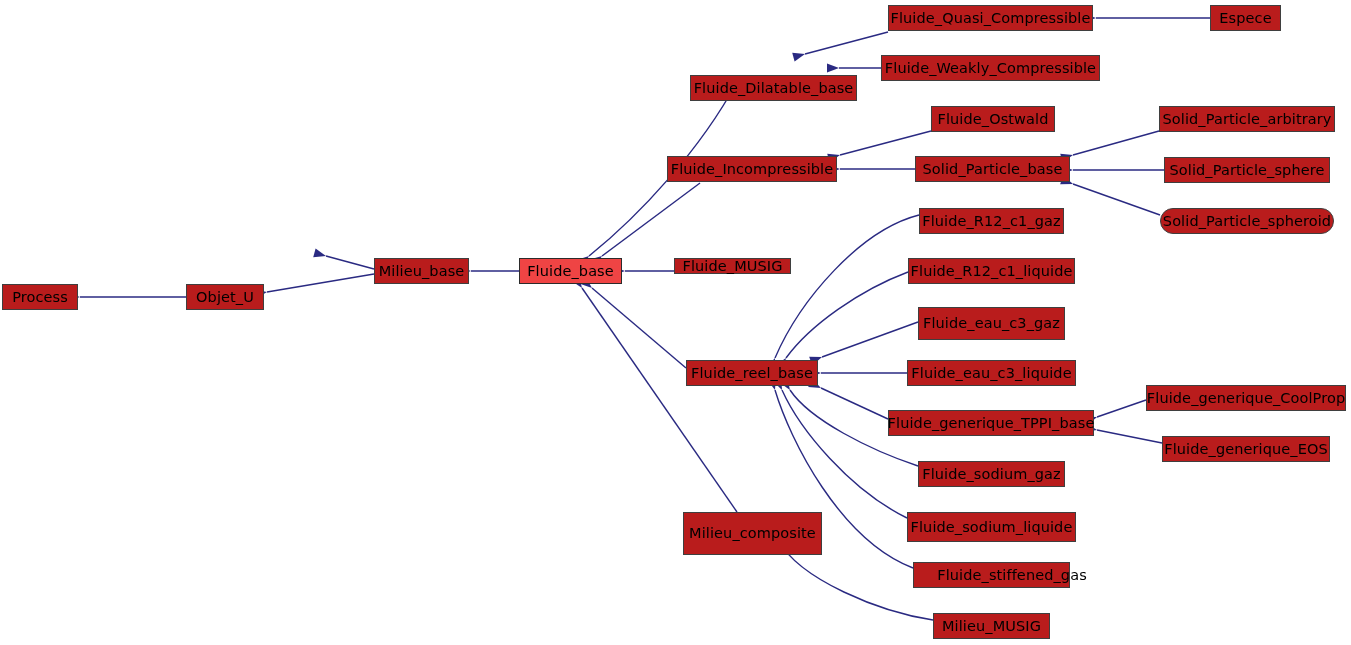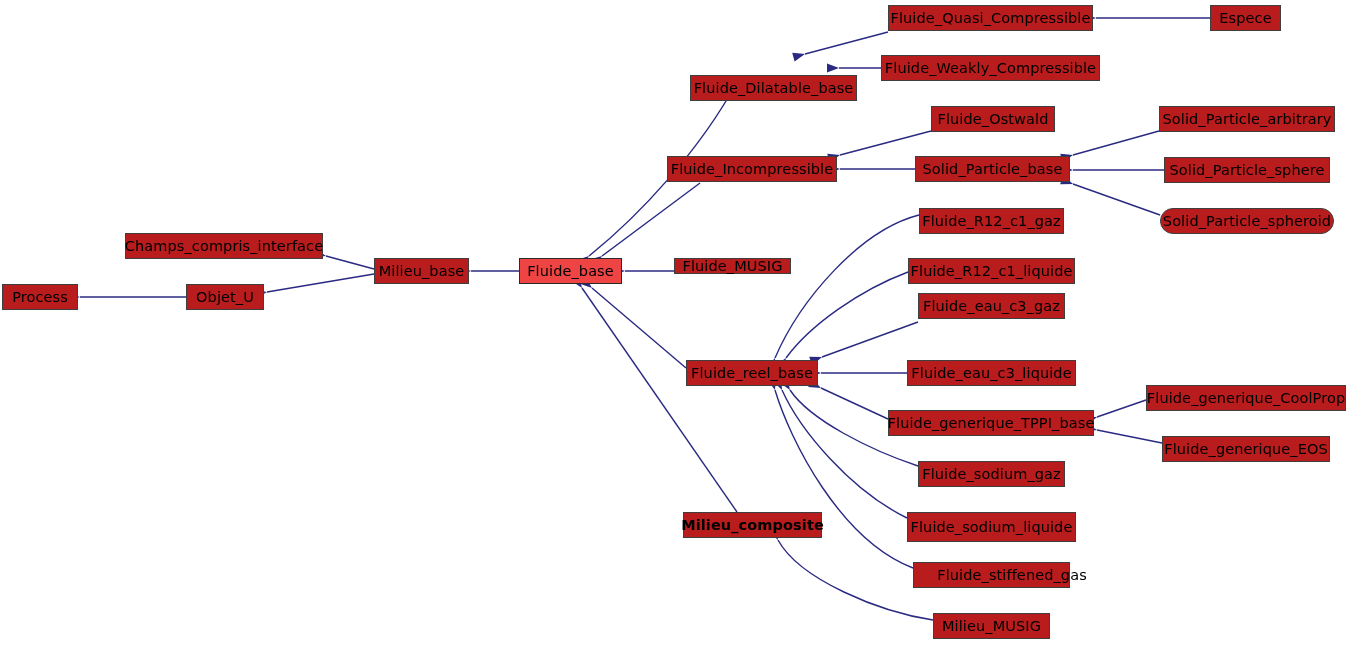--- a/index.html
+++ b/index.html
@@ -119,23 +119,20 @@
       <path d="M 933,620 C 880,612 800,580 778,540" fill="none" stroke="#2a2a82" stroke-width="1.4"></path>
       <polygon points="0,0 -12,4.6 -12,-4.6" fill="#2a2a82" transform="translate(778,540) rotate(422)"></polygon>
     </svg>
   <div id="node-layer">
       <div class="node" style="left: 2px; top: 284px; width: 76px; height: 26px;">
         <span class="node-label">Process</span>
       </div>
       <div class="node" style="left: 186px; top: 284px; width: 78px; height: 26px;">
         <span class="node-label">Objet_U</span>
       </div>
-      <div class="node" style="left: 125px; top: 233px; width: 198px; height: 26px;">
-        <span class="node-label">Champs_compris_interface</span>
-      </div>
       <div class="node" style="left: 374px; top: 258px; width: 95px; height: 26px;">
         <span class="node-label">Milieu_base</span>
       </div>
       <div class="node current" style="left: 519px; top: 258px; width: 103px; height: 26px;">
         <span class="node-label">Fluide_base</span>
       </div>
       <div class="node" style="left: 690px; top: 55px; width: 167px; height: 26px; margin-top: 20px;">
         <span class="node-label">Fluide_Dilatable_base</span>
       </div>
       <div class="node" style="left: 888px; top: 5px; width: 205px; height: 26px;">
@@ -167,21 +164,21 @@
       </div>
       <div class="node" style="left: 674px; top: 258px; width: 117px; height: 16px;">
         <span class="node-label">Fluide_MUSIG</span>
       </div>
       <div class="node" style="left: 919px; top: 208px; width: 145px; height: 26px;">
         <span class="node-label">Fluide_R12_c1_gaz</span>
       </div>
       <div class="node" style="left: 908px; top: 258px; width: 167px; height: 26px;">
         <span class="node-label">Fluide_R12_c1_liquide</span>
       </div>
-      <div class="node" style="left: 918px; top: 293px; width: 147px; height: 26px;">
+      <div class="node" style="left: 918px; top: 307px; width: 147px; height: 33px;">
         <span class="node-label">Fluide_eau_c3_gaz</span>
       </div>
       <div class="node" style="left: 907px; top: 360px; width: 169px; height: 26px;">
         <span class="node-label">Fluide_eau_c3_liquide</span>
       </div>
       <div class="node" style="left: 686px; top: 360px; width: 132px; height: 26px;">
         <span class="node-label">Fluide_reel_base</span>
       </div>
       <div class="node" style="left: 888px; top: 410px; width: 206px; height: 26px;">
         <span class="node-label">Fluide_generique_TPPI_base</span>
@@ -191,21 +188,21 @@
       </div>
       <div class="node" style="left: 1146px; top: 385px; width: 200px; height: 26px;">
         <span class="node-label">Fluide_generique_CoolProp</span>
       </div>
       <div class="node" style="left: 918px; top: 461px; width: 147px; height: 26px;">
         <span class="node-label">Fluide_sodium_gaz</span>
       </div>
       <div class="node" style="left: 907px; top: 512px; width: 169px; height: 30px;">
         <span class="node-label">Fluide_sodium_liquide</span>
       </div>
-      <div class="node" style="left: 683px; top: 512px; width: 139px; height: 26px; font-weight: bold;">
+      <div class="node" style="left: 683px; top: 512px; width: 139px; height: 43px;">
         <span class="node-label">Milieu_composite</span>
       </div>
       <div class="node" style="left: 913px; top: 562px; width: 157px; height: 26px; padding-left: 41px;">
         <span class="node-label">Fluide_stiffened_gas</span>
       </div>
       <div class="node" style="left: 933px; top: 613px; width: 117px; height: 26px;">
         <span class="node-label">Milieu_MUSIG</span>
       </div>
     </div>
 </div>

